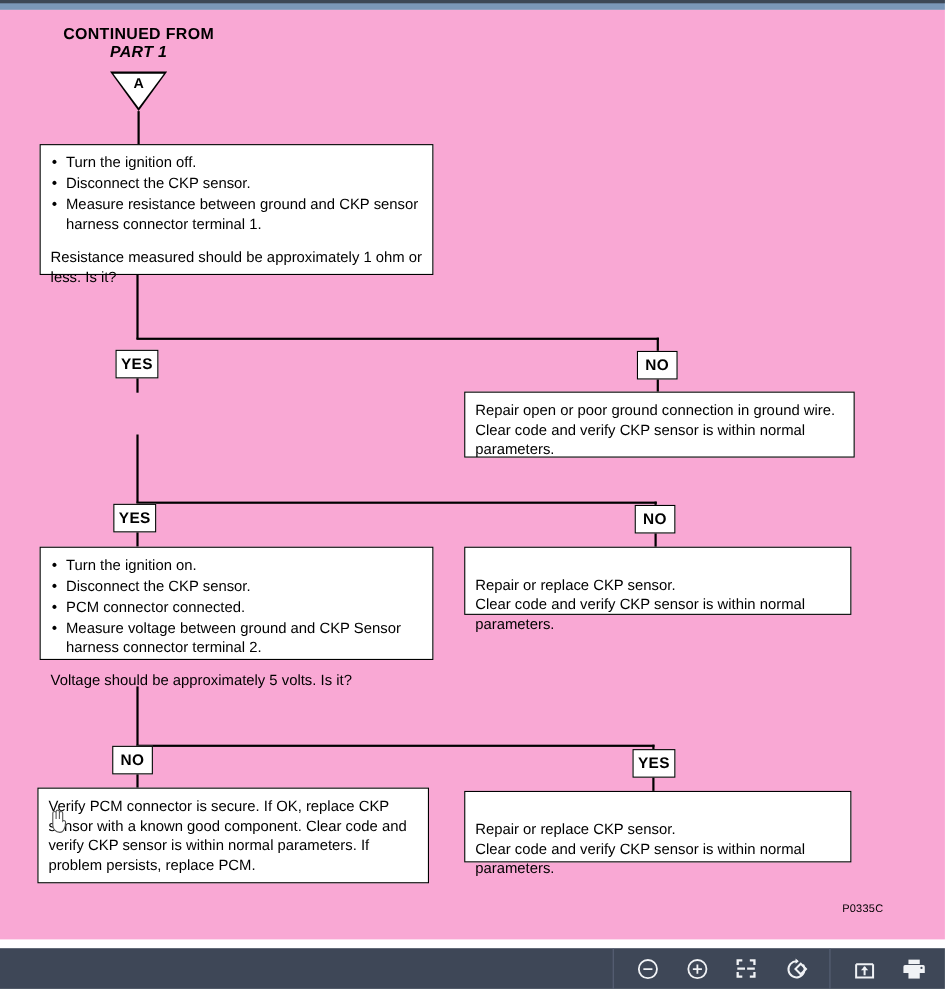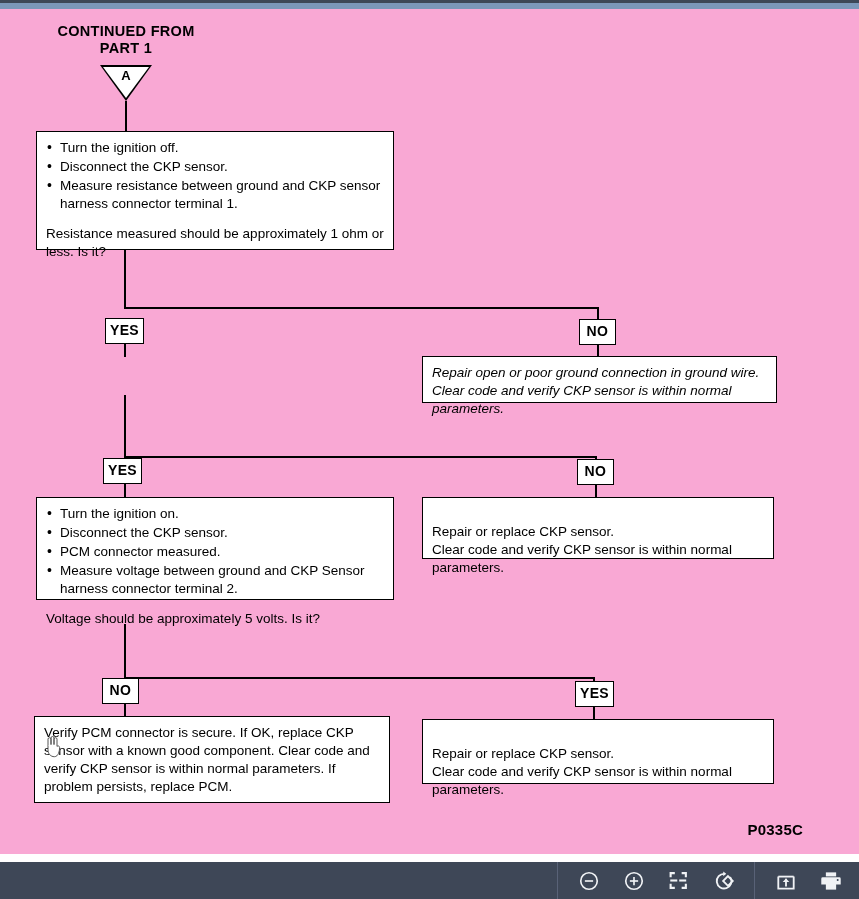--- a/index.html
+++ b/index.html
@@ -152,22 +152,22 @@
     text-align: center;
     font-weight: bold;
     font-size: 13px;
     color: #000;
   }
 
   #figure-ref {
     position: absolute;
     right: 56px;
     top: 812px;
-    font-size: 15px;
-    font-weight: bold;
+    font-size: 10px;
+    font-weight: normal;
     color: #000;
     letter-spacing: 0.2px;
   }
 
   
   #mouse-cursor {
     position: absolute;
     left: 44px;
     top: 726px;
     width: 18px;
@@ -210,21 +210,21 @@
 <div id="viewer-topbar"></div>
 
 <div id="close-button">
   <span class="x1"></span>
   <span class="x2"></span>
 </div>
 
 <div id="diagram">
 
   <div class="hdr" style="left:46px; top:14px; width:160px;">CONTINUED FROM</div>
-  <div class="hdr" style="left:46px; top:31px; width:160px;">PART 1</div>
+  <div class="hdr" style="left:46px; top:31px; width:160px;font-style:italic;">PART 1</div>
 
   <div id="connector-a">
     <span class="tri"></span>
     <span class="tri-in"></span>
     <span class="lbl">A</span>
   </div>
 
   <div class="ln-v" style="left:125px; top:92px; height:40px;"></div>
 
   <div class="pbox" style="left:36px; top:122px; width:358px; height:119px;">
@@ -240,39 +240,39 @@
   <div class="ln-h" style="left:124px; top:298px; width:475px;"></div>
   <div class="ln-v" style="left:597px; top:298px; height:12px;"></div>
 
   <div class="tag" style="left:105px; top:309px; width:39px;">YES</div>
   <div class="ln-v" style="left:124px; top:335px; height:13px;"></div>
 
   <div class="tag" style="left:579px; top:310px; width:37px;">NO</div>
   <div class="ln-v" style="left:597px; top:336px; height:13px;"></div>
 
 
-  <div class="pbox" style="left:422px; top:347px; width:355px; height:47px;font-style:italic;">
+  <div class="pbox" style="left:422px; top:347px; width:355px; height:60px;">
     <p>Repair open or poor ground connection in ground wire. Clear code and verify CKP sensor is within normal parameters.</p>
   </div>
 
   <div class="ln-v" style="left:124px; top:386px; height:62px;"></div>
   <div class="ln-h" style="left:124px; top:447px; width:473px;"></div>
   <div class="ln-v" style="left:595px; top:447px; height:12px;"></div>
 
   <div class="tag" style="left:103px; top:449px; width:39px;">YES</div>
   <div class="ln-v" style="left:124px; top:475px; height:13px;"></div>
 
   <div class="tag" style="left:577px; top:450px; width:37px;">NO</div>
   <div class="ln-v" style="left:595px; top:476px; height:13px;"></div>
 
   <div class="pbox" style="left:36px; top:488px; width:358px; height:103px;">
     <ul>
       <li>Turn the ignition on.</li>
       <li>Disconnect the CKP sensor.</li>
-      <li>PCM connector measured.</li>
+      <li>PCM connector connected.</li>
       <li>Measure voltage between ground and CKP Sensor harness connector terminal 2.</li>
     </ul>
     <p class="tail">Voltage should be approximately 5 volts. Is it?</p>
   </div>
 
   <div class="pbox" style="left:422px; top:488px; width:352px; height:62px; white-space:pre-line;">
     <p>Repair or replace CKP sensor.
 Clear code and verify CKP sensor is within normal parameters.</p>
   </div>
 

